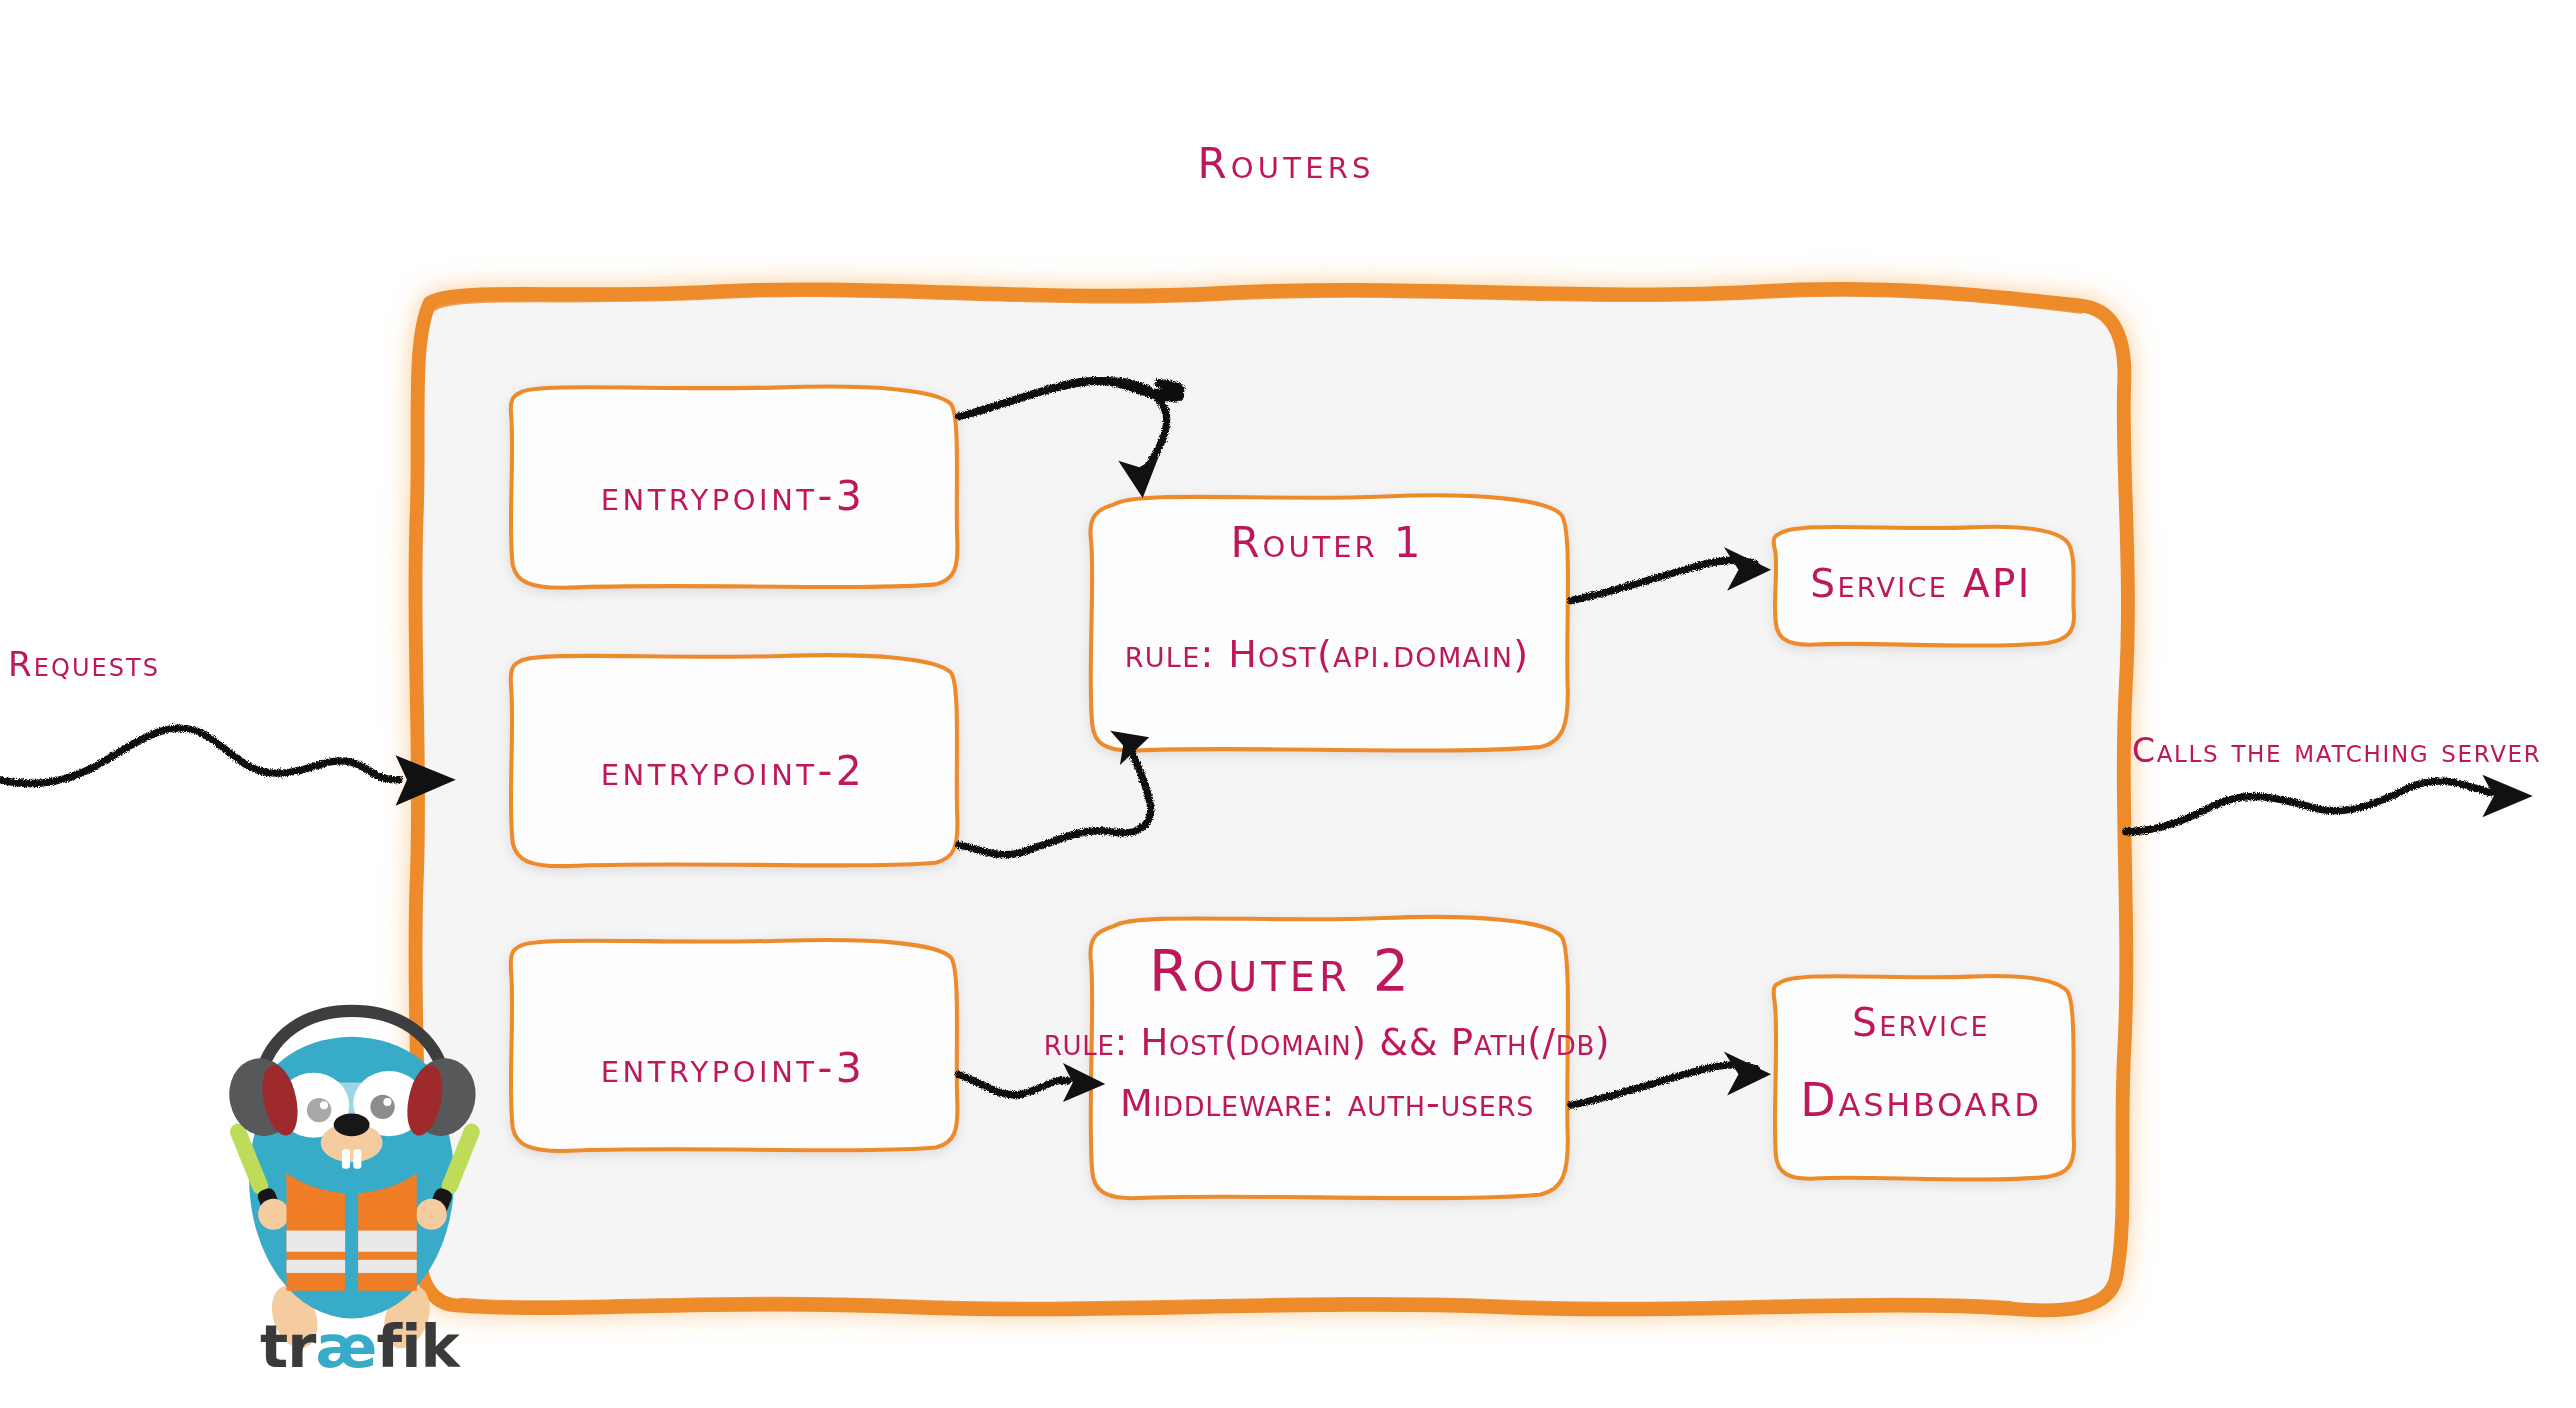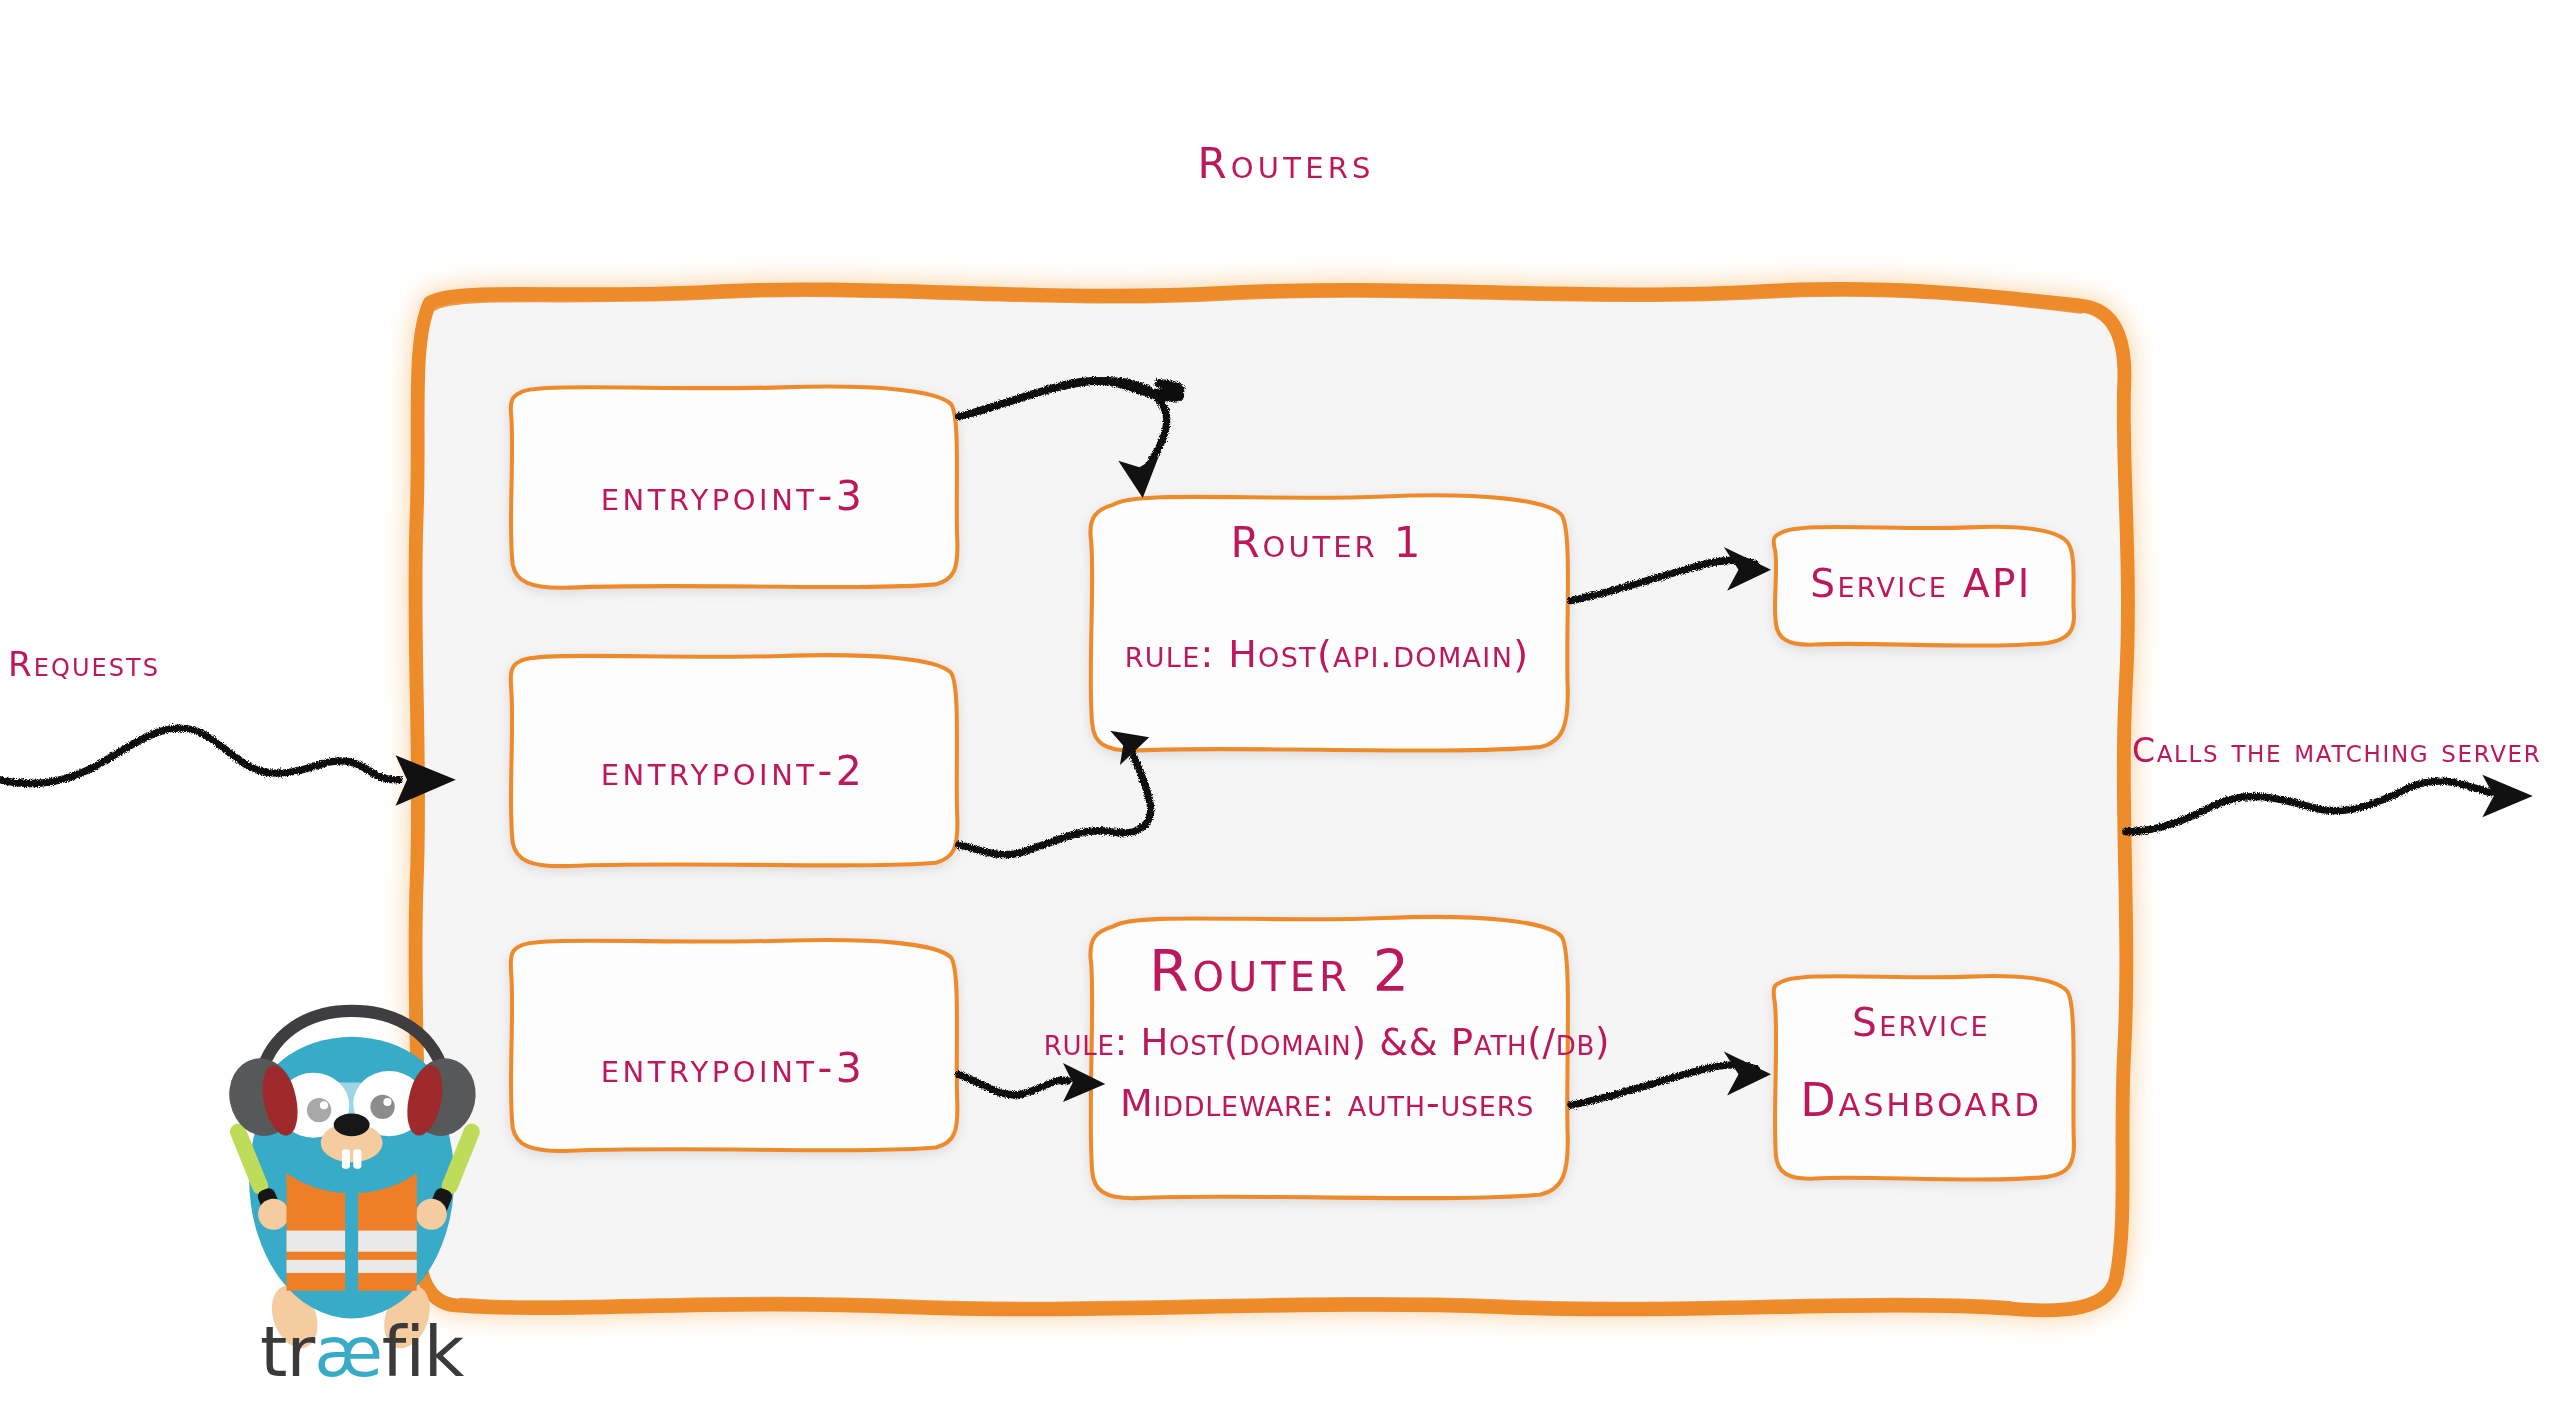--- a/index.html
+++ b/index.html
@@ -63,22 +63,22 @@
   #service-api-label { left: 1921px; top: 552px; font-size: 39px; letter-spacing: 0.06em; margin-top: 12px; }
   #service-dash-l1   { left: 1921px; top: 1003px; font-size: 39px; letter-spacing: 0.06em; }
   #service-dash-l2   { left: 1921px; top: 1076px; font-size: 46px; letter-spacing: 0.06em; }
 
   
   #traefik-wordmark {
     position: absolute;
     left: 260px;
     top: 1317px;
     font-family: "DejaVu Sans", sans-serif;
-    font-size: 70px;
-    font-weight: 400;
+    font-size: 59px;
+    font-weight: 700;
     letter-spacing: -0.015em;
     line-height: 1;
     color: #3a3a3a;
     white-space: nowrap;
   }
   #traefik-wordmark .ae { color: #37ABC8; }
 </style>
 </head>
 <body>
 

